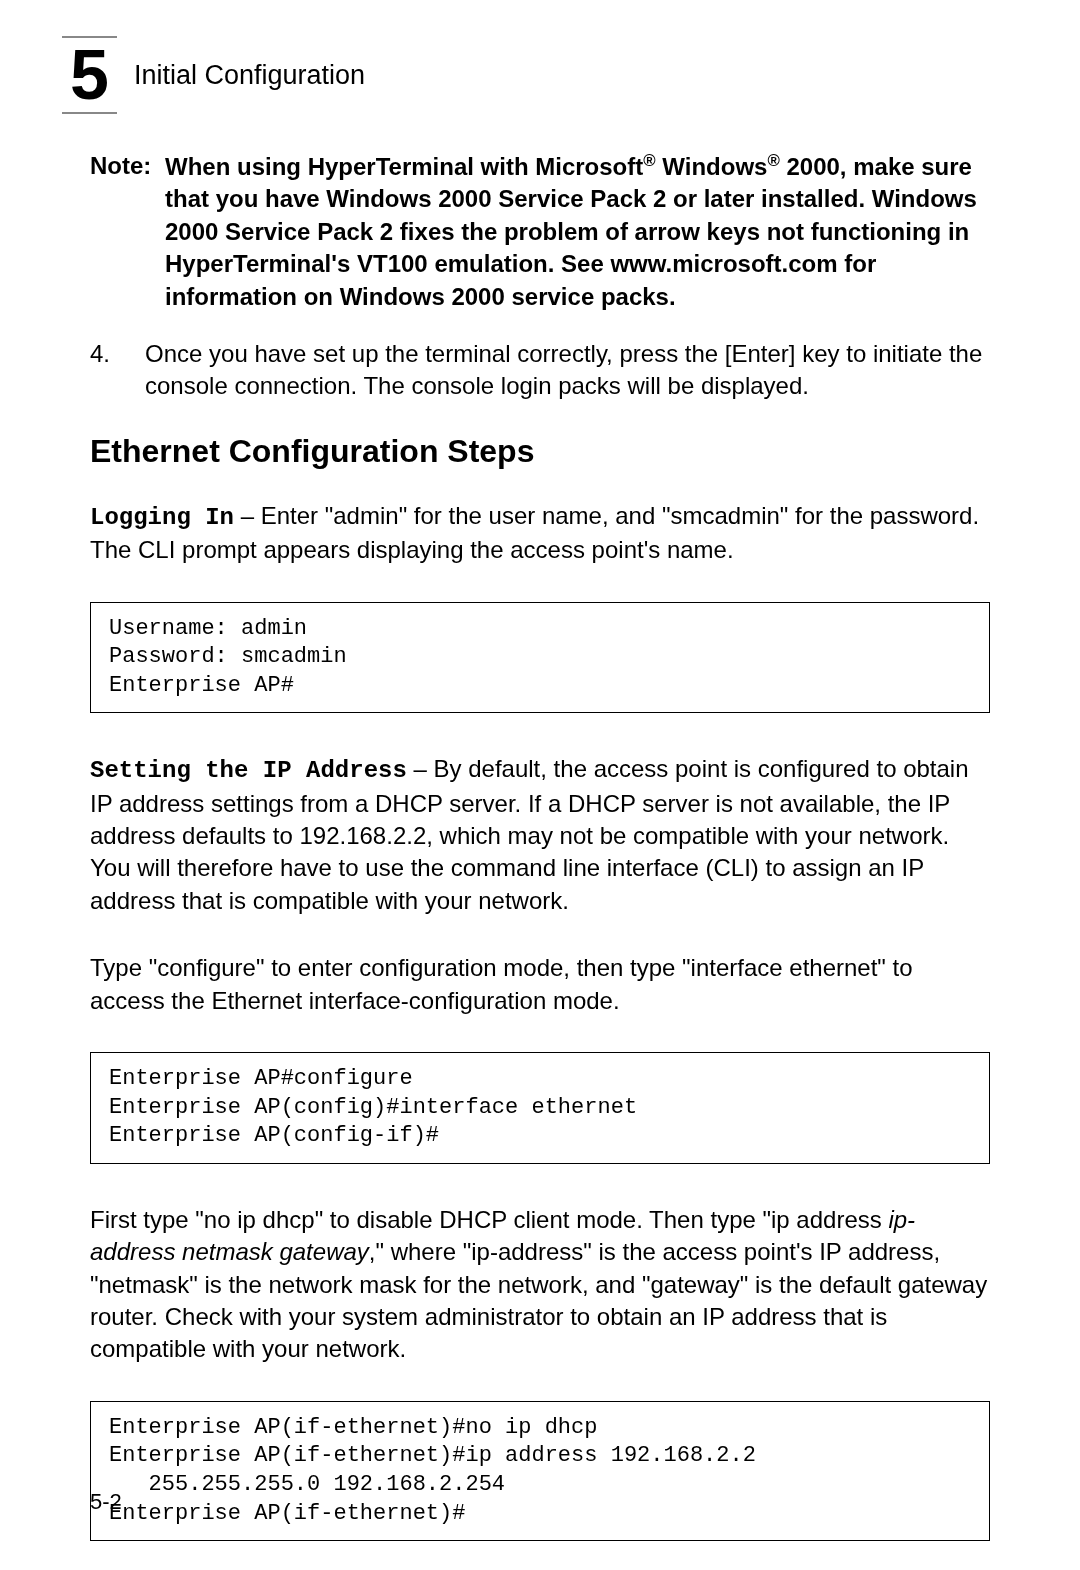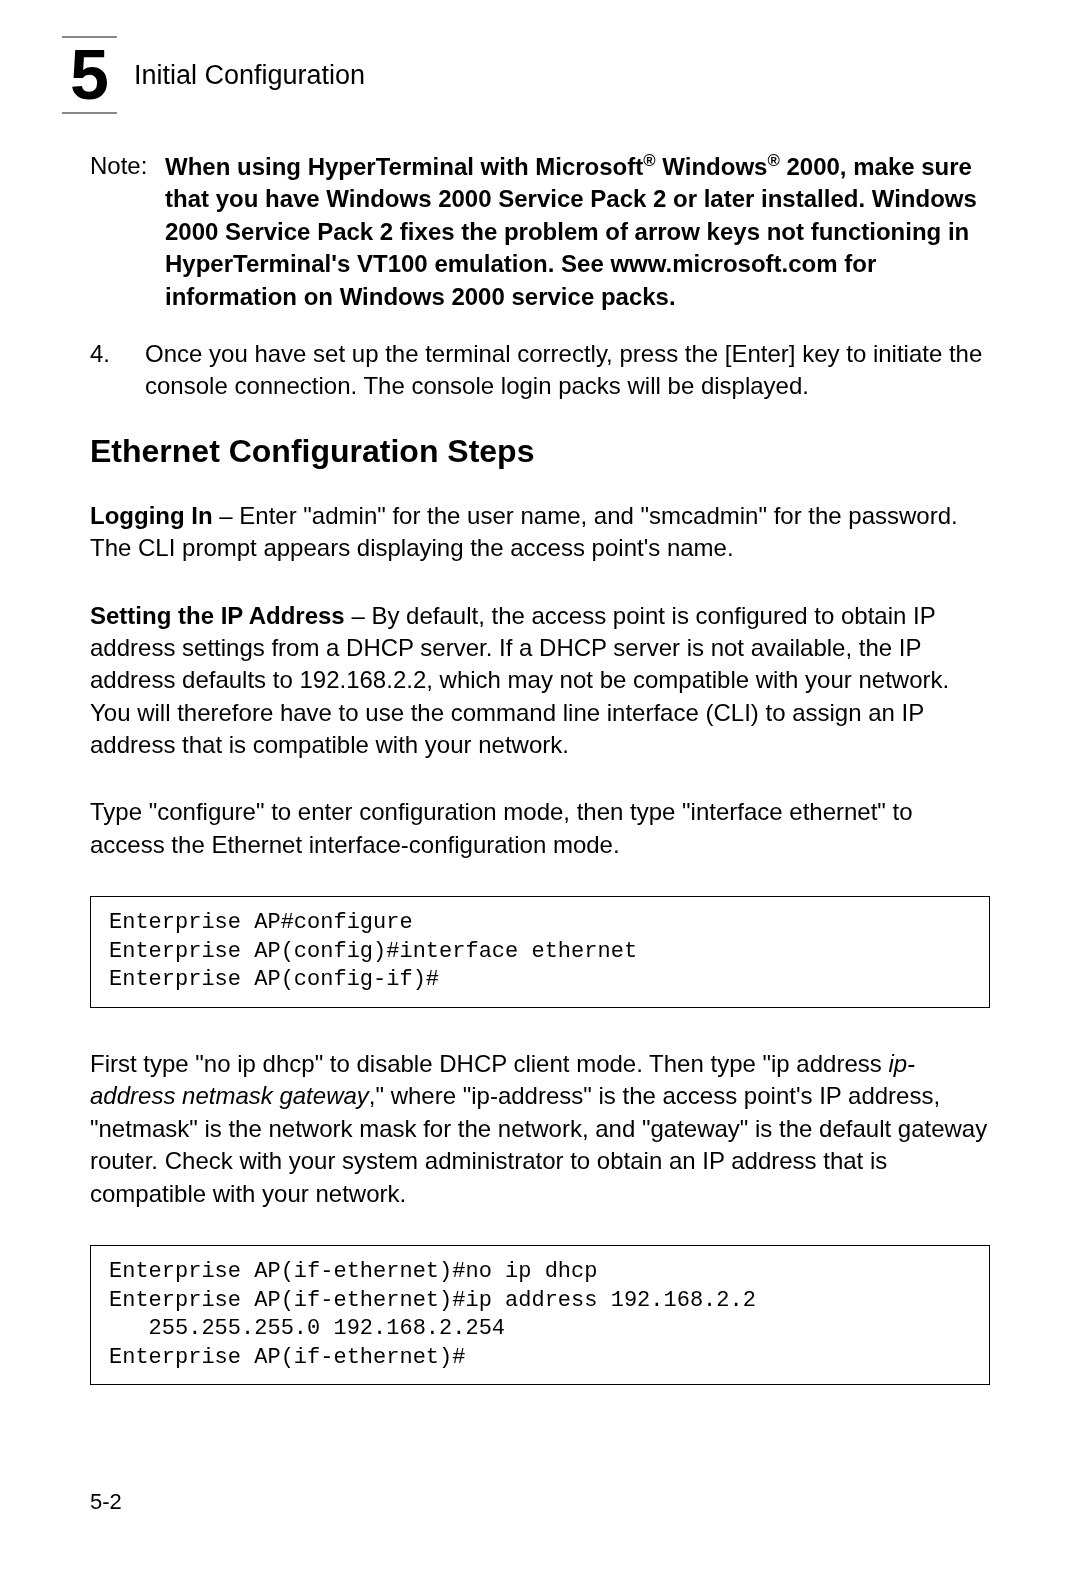--- a/index.html
+++ b/index.html
@@ -45,21 +45,21 @@
   .indent-block {
     margin-left: 0;
   }
   .note-row {
     display: flex;
     margin-bottom: 25px;
     font-size: 24px;
     line-height: 1.35;
   }
   .note-label {
-    font-weight: normal;
+    font-weight: bold;
     min-width: 75px;
   }
   .note-text {
     flex: 1;
     font-weight: bold;
   }
   sup { font-size: 0.7em; }
   .list-row {
     display: flex;
     margin-bottom: 30px;
@@ -72,21 +72,21 @@
   .para {
     font-size: 24px;
     line-height: 1.35;
     margin-bottom: 35px;
   }
   .h2 {
     font-size: 32px;
     font-weight: bold;
     margin-bottom: 30px;
   }
-  .lead { font-weight: bold; }
+  .lead { font-weight: bold; font-family: Liberation Mono, monospace; }
   .italic { font-style: italic; }
   .code-box {
     border: 1px solid #000;
     padding: 12px 18px;
     font-family: "Courier New", monospace;
     font-size: 22px;
     line-height: 1.3;
     white-space: pre;
     margin-bottom: 40px;
   }
@@ -121,20 +121,23 @@
     </div>
   </div>
 
 
   <div class="h2">Ethernet Configuration Steps</div>
 
   <div class="para">
     <span class="lead">Logging In</span><span> – Enter "admin" for the user name, and "smcadmin" for the password. The CLI prompt appears displaying the access point's name.</span>
   </div>
 
+  <div class="code-box">Username: admin
+Password: smcadmin
+Enterprise AP#</div>
 
   <div class="para">
     <span class="lead">Setting the IP Address</span><span> – By default, the access point is configured to obtain IP address settings from a DHCP server. If a DHCP server is not available, the IP address defaults to 192.168.2.2, which may not be compatible with your network. You will therefore have to use the command line interface (CLI) to assign an IP address that is compatible with your network.</span>
   </div>
 
   <div class="para">Type "configure" to enter configuration mode, then type "interface ethernet" to access the Ethernet interface-configuration mode.</div>
 
   <div class="code-box">Enterprise AP#configure
 Enterprise AP(config)#interface ethernet
 Enterprise AP(config-if)#</div>

